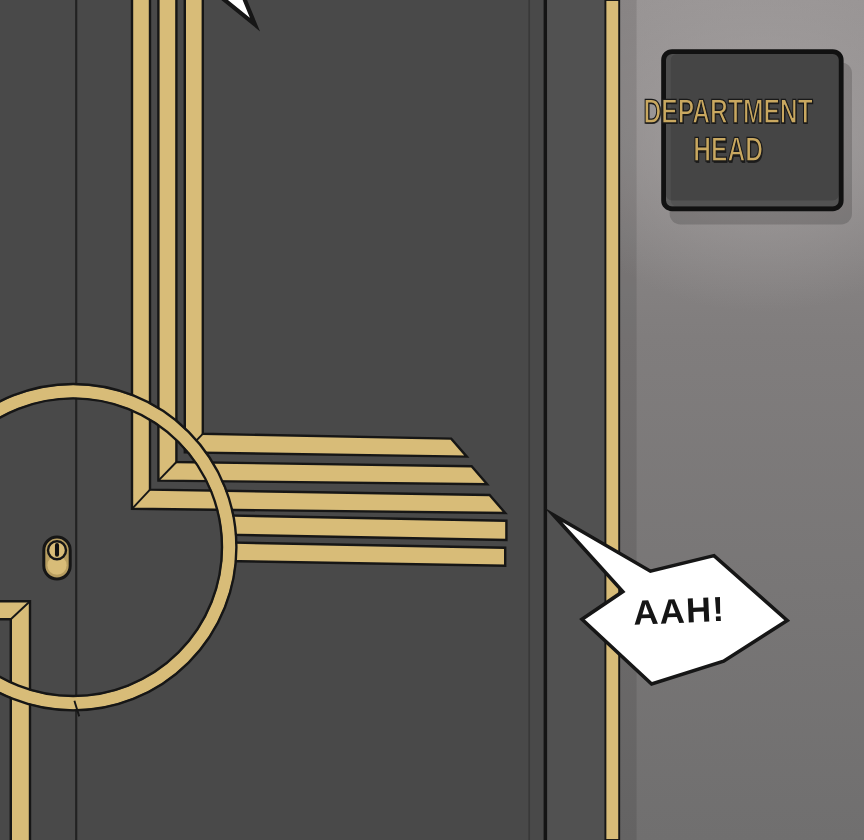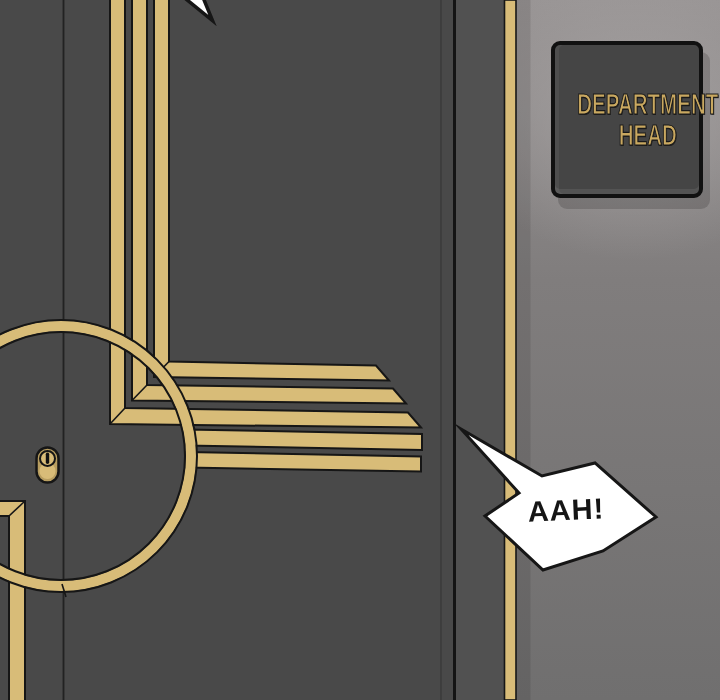--- a/index.html
+++ b/index.html
@@ -9,29 +9,29 @@
     background:var(--wall-bottom,#707070);
   }
   .art{position:absolute;left:0;top:0;width:720px;height:700px;display:block;}
 
   
   .ink-stroke{stroke:var(--outline,#161616);}
   .gold-fill{fill:var(--gold,#d8bc78);}
 
   
   .sign{
-    position:absolute;left:551px;top:41px;width:152px;height:157px;
+    position:absolute;left:551px;top:41px;width:152px;height:135px;
     box-sizing:border-box;
     background:var(--sign-plate,#454545);
     border:4px solid var(--sign-border,#111111);
     border-radius:9px;
     box-shadow:7px 11px 0 rgba(0,0,0,0.16),
                inset 0 -5px 0 rgba(255,255,255,0.08),
                inset 4px 0 0 rgba(255,255,255,0.05);
-    display:flex;align-items:center;justify-content:flex-start;
+    display:flex;align-items:center;justify-content:flex-end;
   }
   .sign-text{
     transform:scaleX(0.76) scaleY(1.06);
     text-align:center;
     color:var(--sign-text,#c9a860);
     font-weight:700;font-size:27px;line-height:30px;
     -webkit-text-stroke:1.1px #191919;
     text-shadow:1px 1px 0 rgba(0,0,0,0.55);
     white-space:nowrap;
   }

